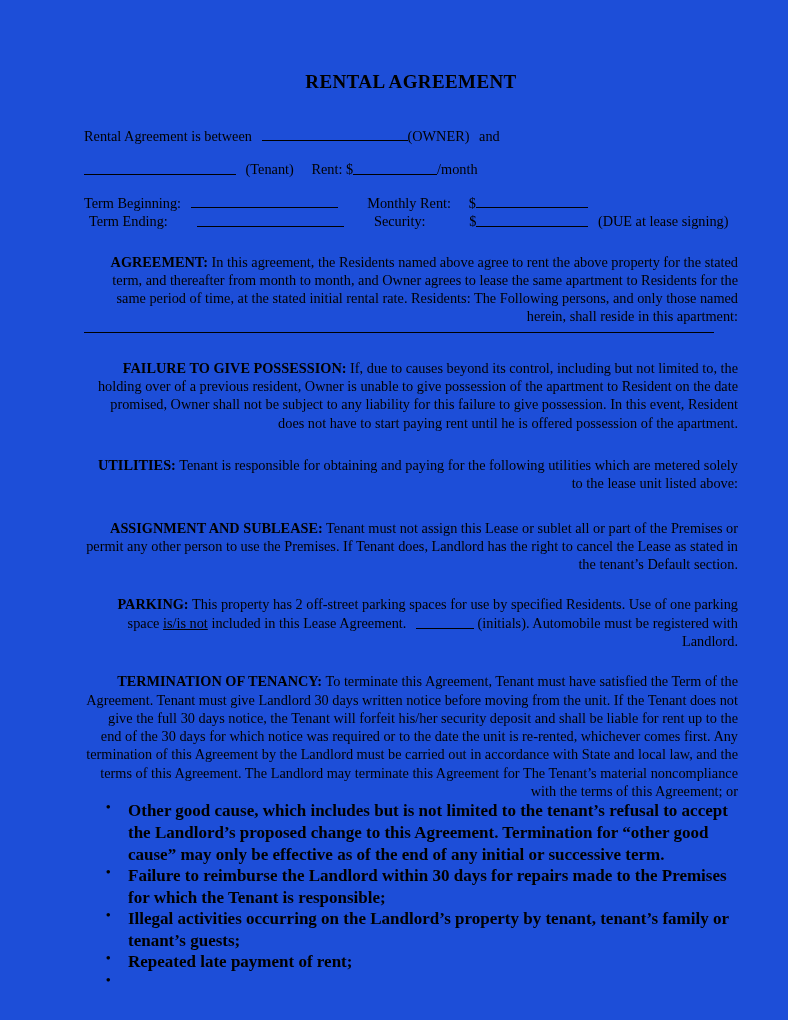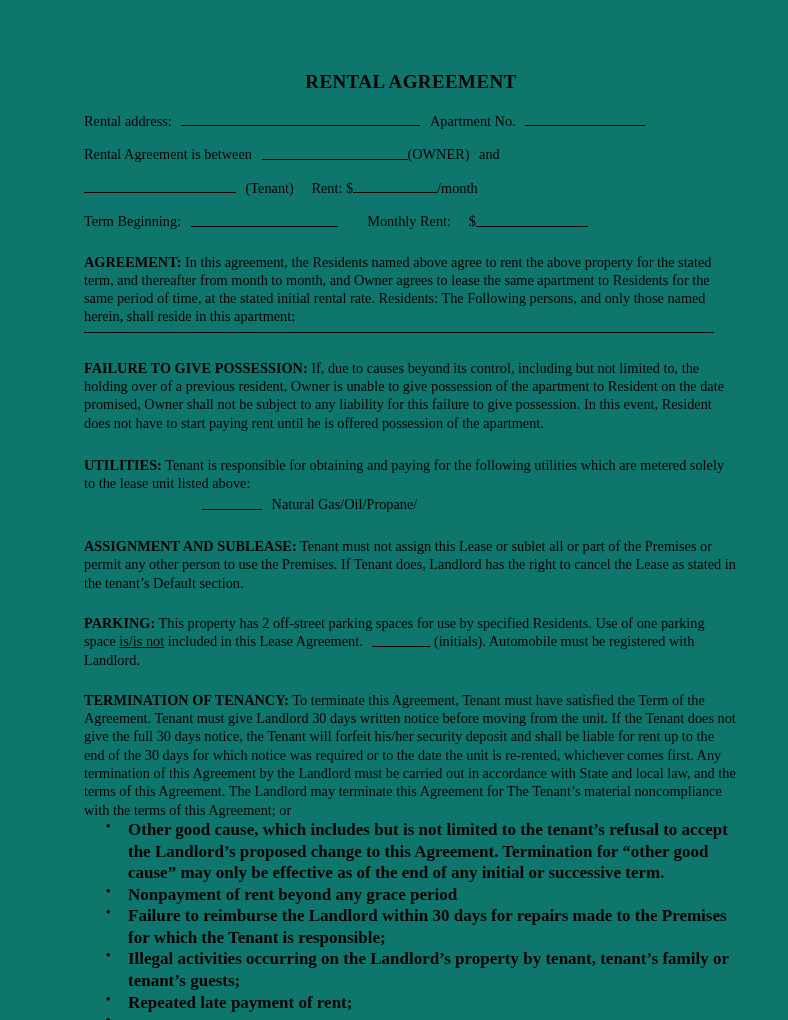--- a/index.html
+++ b/index.html
@@ -12,21 +12,21 @@
     width: 788px;
     height: 1020px;
     font-family: "Liberation Serif", "DejaVu Serif", serif;
     color: #000000;
     overflow: hidden;
   }
   .page {
     position: relative;
     width: 788px;
     height: 1020px;
-    background: #0f766e;
+    background: #1d4ed8;
     box-sizing: border-box;
     padding: 0;
   }
   .content {
     position: absolute;
     left: 84px;
     top: 0;
     width: 654px;
   }
 
@@ -74,21 +74,21 @@
   .b-init   { width: 58px; }
 
   .sp-sm { display:inline-block; width: 6px; }
   .sp-md { display:inline-block; width: 14px; }
   .sp-lg { display:inline-block; width: 26px; }
 
   
   .sec {
     font-size: 14.3px;
     line-height: 1.28;
-    text-align: left;
+    text-align: right;
     margin: 0;
   }
   .sec-gap { height: 16px; }
   .sec-head {
     font-weight: bold;
   }
 
   .rule {
     border: 0;
     border-top: 1px solid #000;
@@ -137,26 +137,20 @@
 </head>
 <body>
 
 <div class="page">
   <div class="content">
 
     <div class="doc-title">RENTAL AGREEMENT</div>
 
     <div class="form-block">
 
-      <div class="form-row">
-        <span>Rental address:</span>
-        <span class="sp-sm"></span><span class="blank b-addr"></span>
-        <span class="sp-sm"></span><span>Apartment No.</span>
-        <span class="sp-sm"></span><span class="blank b-apt"></span>
-      </div>
 
       <div class="gap-row"></div>
 
       <div class="form-row">
         <span>Rental Agreement is between</span>
         <span class="sp-sm"></span><span class="blank b-owner"></span><span>(OWNER)</span>
         <span class="sp-sm"></span><span>and</span>
       </div>
 
       <div class="gap-row"></div>
@@ -169,20 +163,27 @@
 
       <div class="gap-row"></div>
 
       <div class="form-row">
         <span>Term Beginning:</span>
         <span class="sp-sm"></span><span class="blank b-term"></span>
         <span class="sp-lg"></span><span>Monthly Rent:</span>
         <span class="sp-md"></span><span>$</span><span class="blank b-money"></span>
       </div>
 
+      <div class="form-row" style="padding-left:5px;">
+        <span>Term Ending:</span>
+        <span class="sp-lg"></span><span class="blank b-term"></span>
+        <span class="sp-lg"></span><span>Security:</span>
+        <span class="sp-lg"></span><span class="sp-md"></span><span>$</span><span class="blank b-money"></span>
+        <span class="sp-sm"></span><span>(DUE at lease signing)</span>
+      </div>
     </div>
 
     <div style="height:22px"></div>
 
     <p class="sec">
       <span class="sec-head">AGREEMENT:</span>
       <span>In this agreement, the Residents named above agree to rent the above property for the stated term, and thereafter from month to month, and Owner agrees to lease the same apartment to Residents for the same period of time, at the stated initial rental rate.  Residents:  The Following persons, and only those named herein, shall reside in this apartment:</span>
     </p>
     <hr class="rule">
 
@@ -196,24 +197,20 @@
 
     <div class="sec-gap"></div>
     <div style="height:8px"></div>
 
     <p class="sec">
       <span class="sec-head">UTILITIES:</span>
       <span>Tenant is responsible for obtaining and paying for the following utilities which are metered solely to the lease unit listed above:</span>
     </p>
 
     <div class="util-rows">
-      <div class="util-line">
-        <span class="util-indent"></span><span class="blank b-util"></span>
-        <span class="sp-sm"></span><span>Natural Gas/Oil/Propane/</span>
-      </div>
     </div>
 
     <div class="sec-gap"></div>
     <div style="height:8px"></div>
 
     <p class="sec">
       <span class="sec-head">ASSIGNMENT AND SUBLEASE:</span>
       <span>Tenant must not assign this Lease or sublet all or part of the Premises or permit any other person to use the Premises. If Tenant does, Landlord has the right to cancel the Lease as stated in the tenant’s Default section.</span>
     </p>
 
@@ -233,21 +230,20 @@
     <div class="sec-gap"></div>
     <div style="height:6px"></div>
 
     <p class="sec">
       <span class="sec-head">TERMINATION OF TENANCY:</span>
       <span>To terminate this Agreement, Tenant must have satisfied the Term of the Agreement.  Tenant must give Landlord 30 days written notice before moving from the unit. If the Tenant does not give the full 30 days notice, the Tenant will forfeit his/her security deposit and shall be liable for rent up to the end of the 30 days for which notice was required or to the date the unit is re-rented, whichever comes first. Any termination of this Agreement by the Landlord must be carried out in accordance with State and local law, and the terms of this Agreement. The Landlord may terminate this Agreement for The Tenant’s material noncompliance with the terms of this Agreement; or</span>
     </p>
 
     <ul class="bullets" id="bullet-list">
         <li><span>Other good cause, which includes but is not limited to the tenant’s refusal to accept the Landlord’s proposed change to this Agreement. Termination for “other good cause” may only be effective as of the end of any initial or successive term.</span></li>
-        <li><span>Nonpayment of rent beyond any grace period</span></li>
         <li><span>Failure to reimburse the Landlord within 30 days for repairs made to the Premises for which the Tenant is responsible;</span></li>
         <li><span>Illegal activities occurring on the Landlord’s property by tenant, tenant’s family or tenant’s guests;</span></li>
         <li><span>Repeated late payment of rent;</span></li>
         <li></li>
       </ul>
 
   </div>
 </div>
 
 </body></html>

